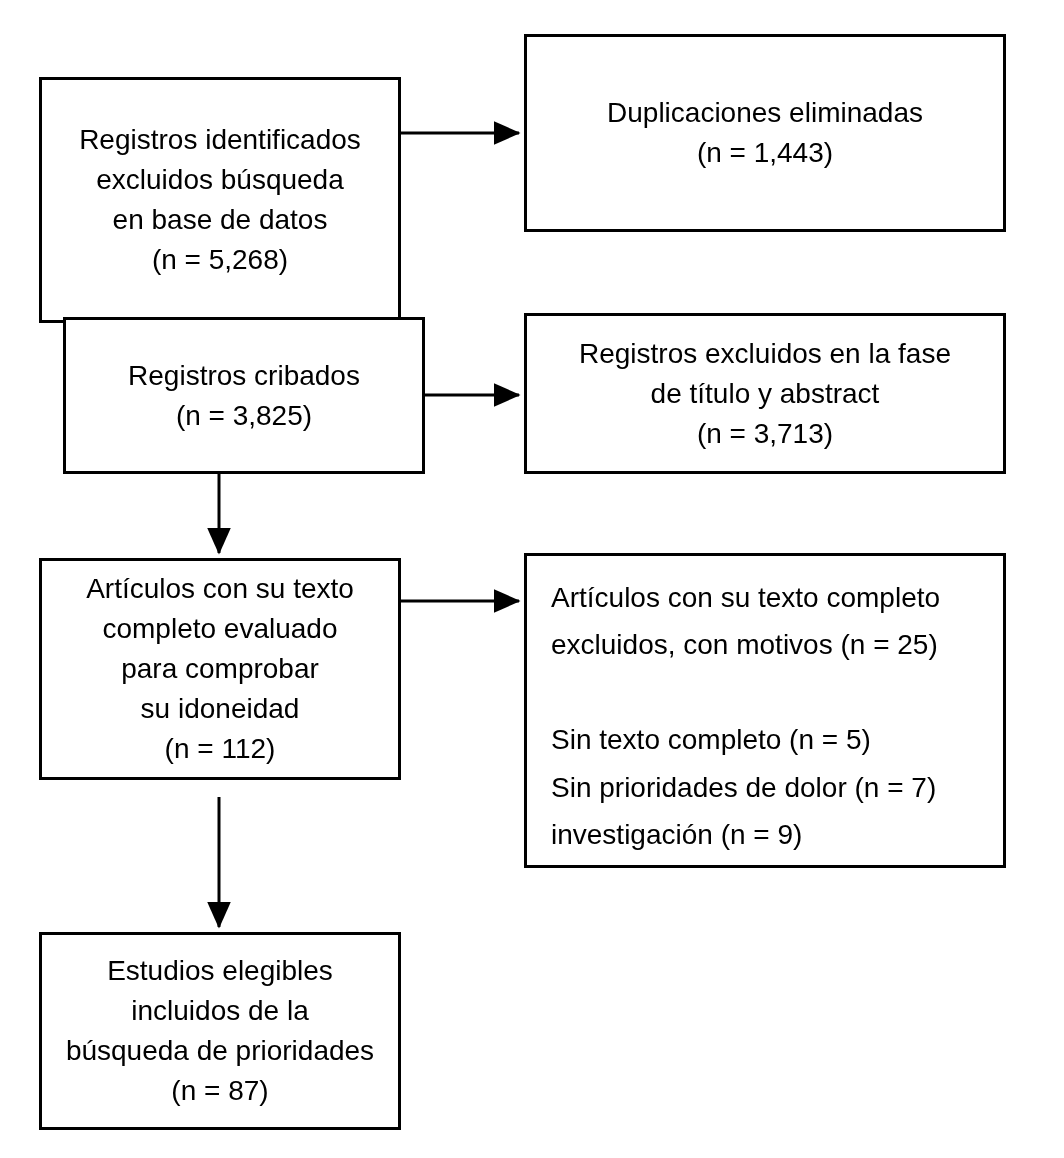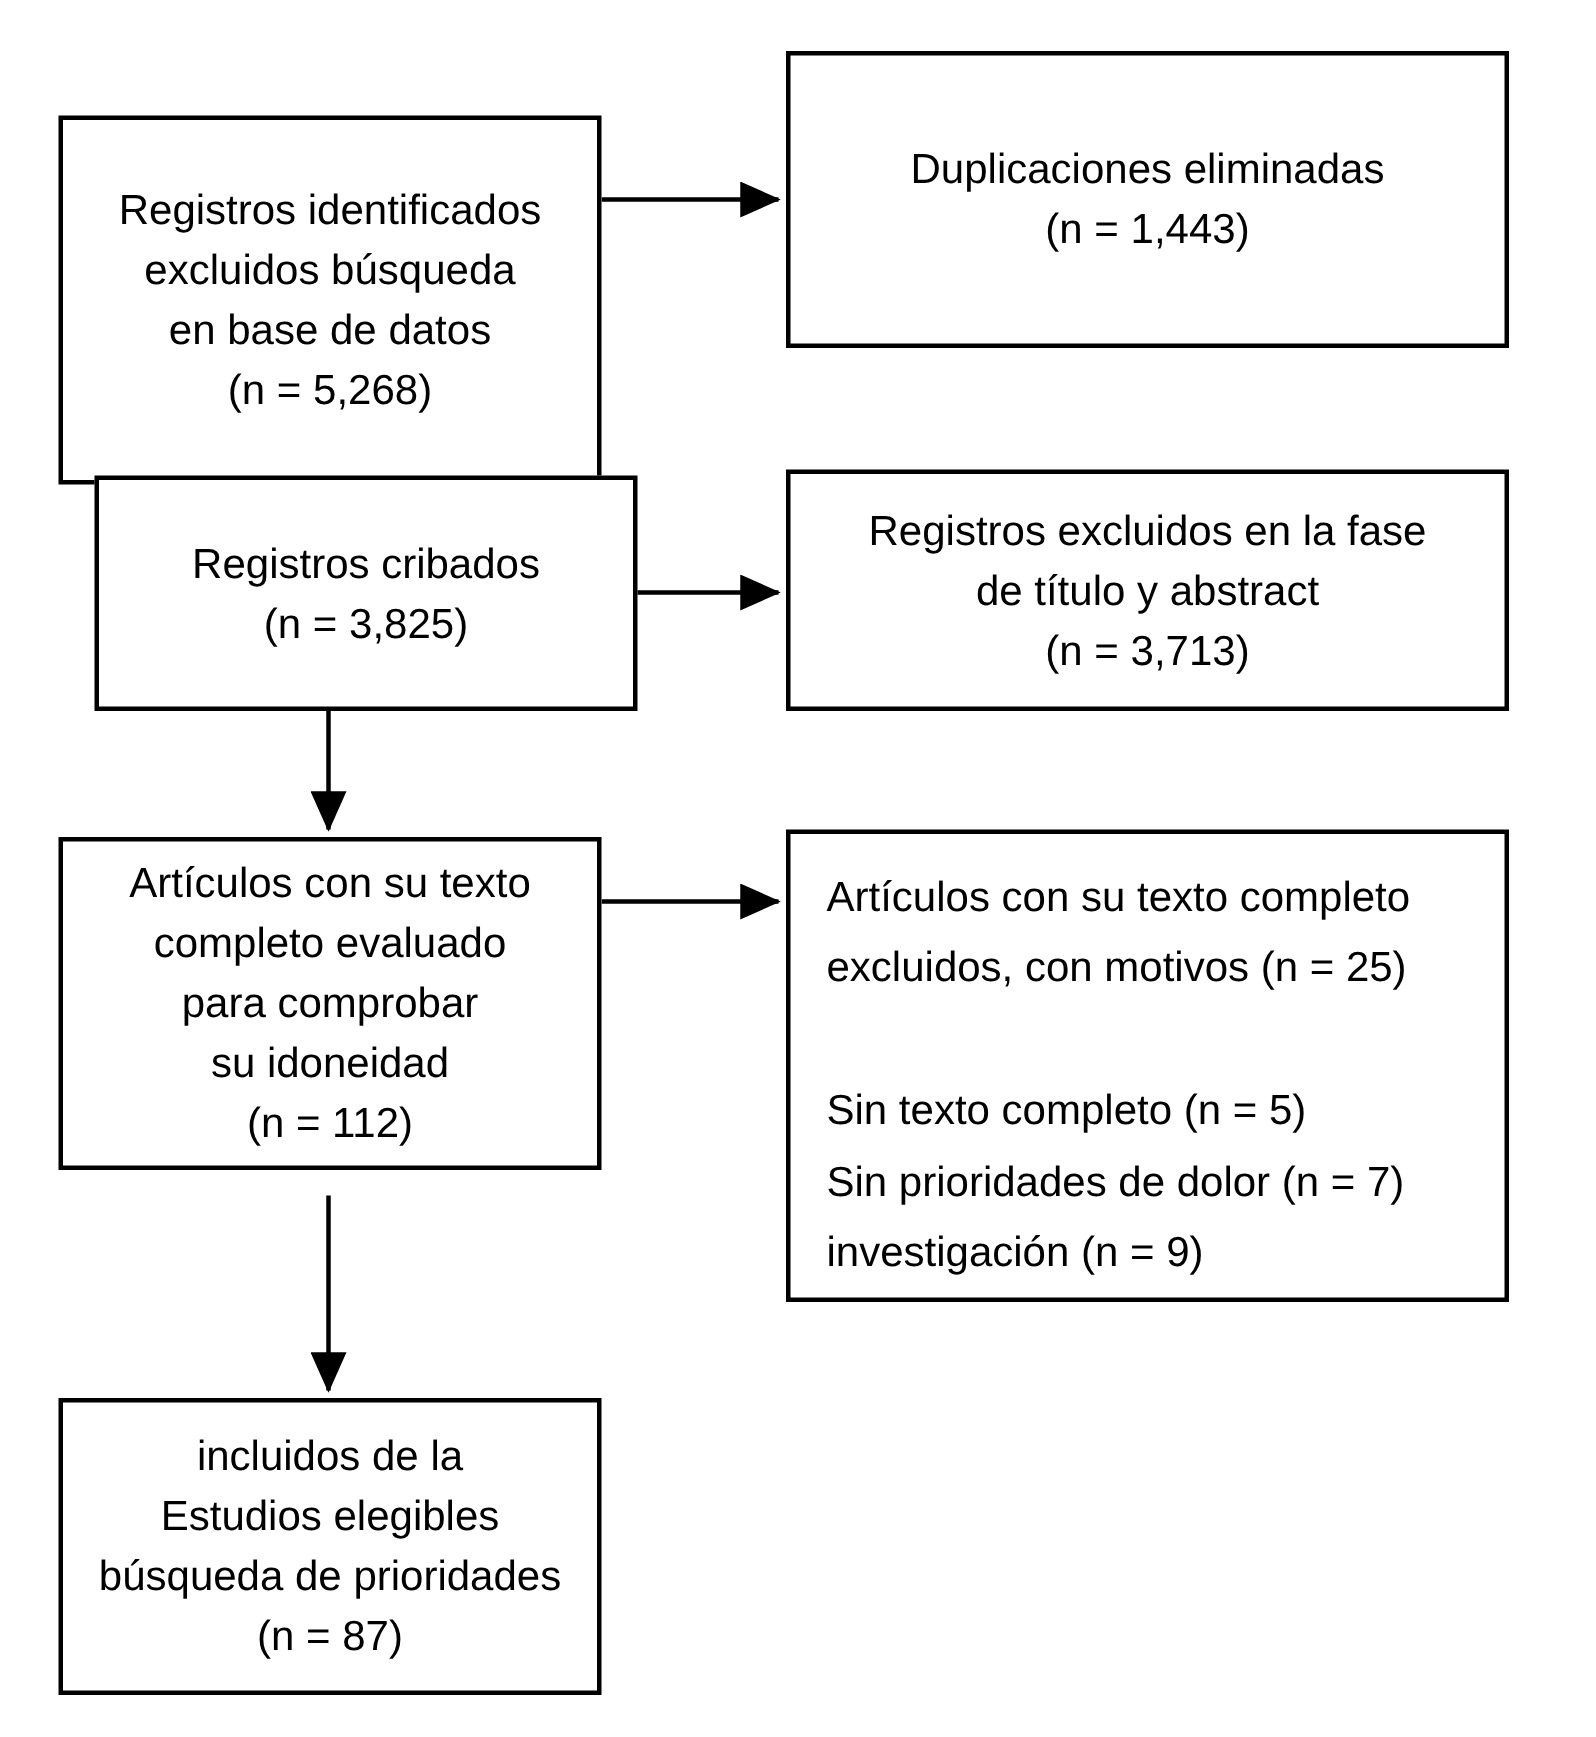--- a/index.html
+++ b/index.html
@@ -104,19 +104,19 @@
   <div class="flow-box left" id="box-fulltext-excluded">
       <div>Artículos con su texto completo</div>
       <div>excluidos, con motivos (n = 25)</div>
       <div>&nbsp;</div>
       <div>Sin texto completo (n = 5)</div>
       <div>Sin prioridades de dolor (n = 7)</div>
       <div>investigación (n = 9)</div>
     </div>
 
   <div class="flow-box center" id="box-included">
+      <div>Estudios elegibles</div>
       <div>incluidos de la</div>
-      <div>Estudios elegibles</div>
       <div>búsqueda de prioridades</div>
       <div>(n = 87)</div>
     </div>
 
 </div>
 
 </body></html>

